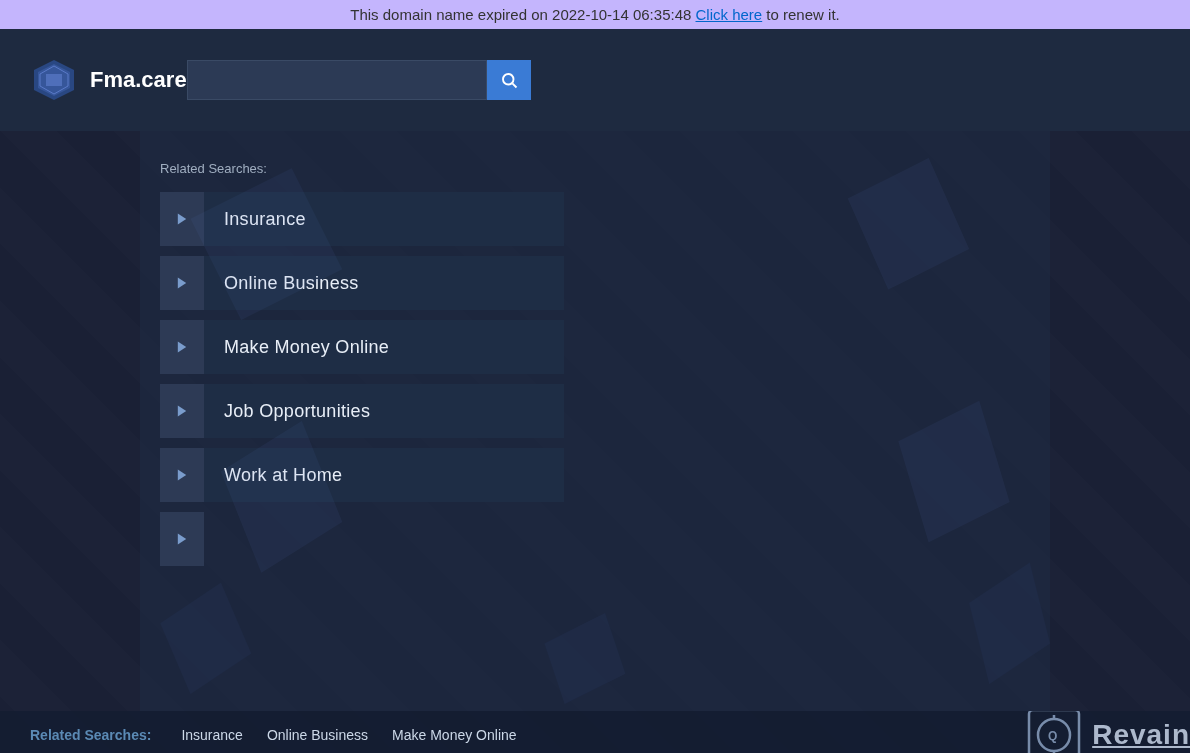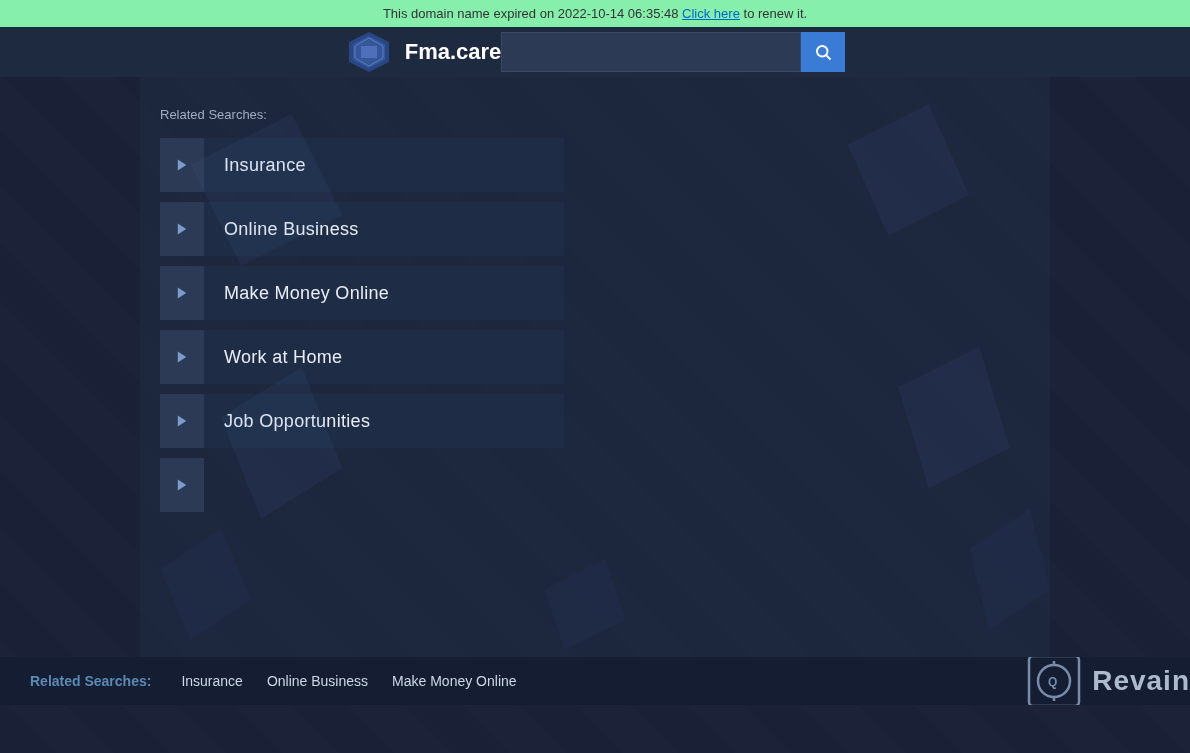--- a/index.html
+++ b/index.html
@@ -24,40 +24,40 @@
           transparent 40px,
           rgba(255,255,255,0.01) 40px,
           rgba(255,255,255,0.01) 80px
         );
       pointer-events: none;
       z-index: 0;
     }
 
     
     .top-banner {
-      background: #86efac;
+      background: #c4b5fd;
       text-align: center;
       padding: 6px 10px;
-      font-size: 13px;
+      font-size: 15px;
       color: #333;
       position: relative;
       z-index: 10;
     }
     .top-banner a {
       color: #0066cc;
       text-decoration: underline;
     }
 
     
     .header {
       background: #1e2a40;
       display: flex;
       align-items: center;
-      justify-content: center;
-      padding: 1px 30px;
+      justify-content: flex-start;
+      padding: 27px 30px;
       position: relative;
       z-index: 10;
     }
     .logo-area {
       display: flex;
       align-items: center;
       gap: 12px;
     }
     .logo-icon {
       width: 48px;
@@ -199,20 +199,21 @@
     }
     .revain-icon {
       width: 60px;
       height: 60px;
     }
     .revain-text {
       color: #c8d5e8;
       font-size: 28px;
       font-weight: bold;
       letter-spacing: 1px;
+      text-decoration: underline;
     }
 
     
     .poly-bg {
       position: absolute;
       top: 0; left: 0; width: 100%; height: 100%;
       pointer-events: none;
       opacity: 0.08;
     }
   </style>
@@ -287,30 +288,30 @@
       </div>
       <div class="search-item-label">Make Money Online</div>
     </a>
 
     <a class="search-item" href="#">
       <div class="search-item-arrow">
         <svg viewBox="0 0 10 10">
             <polygon points="2,1 8,5 2,9" fill="#7a9ccc"></polygon>
           </svg>
       </div>
+      <div class="search-item-label">Job Opportunities</div>
+    </a>
+
+    <a class="search-item" href="#">
+      <div class="search-item-arrow">
+        <svg viewBox="0 0 10 10">
+            <polygon points="2,1 8,5 2,9" fill="#7a9ccc"></polygon>
+          </svg>
+      </div>
       <div class="search-item-label">Work at Home</div>
-    </a>
-
-    <a class="search-item" href="#">
-      <div class="search-item-arrow">
-        <svg viewBox="0 0 10 10">
-            <polygon points="2,1 8,5 2,9" fill="#7a9ccc"></polygon>
-          </svg>
-      </div>
-      <div class="search-item-label">Job Opportunities</div>
     </a>
 
     <a class="search-item" href="#">
       <div class="search-item-arrow">
         <svg viewBox="0 0 10 10">
             <polygon points="2,1 8,5 2,9" fill="#7a9ccc"></polygon>
           </svg>
       </div>
     </a>
 

